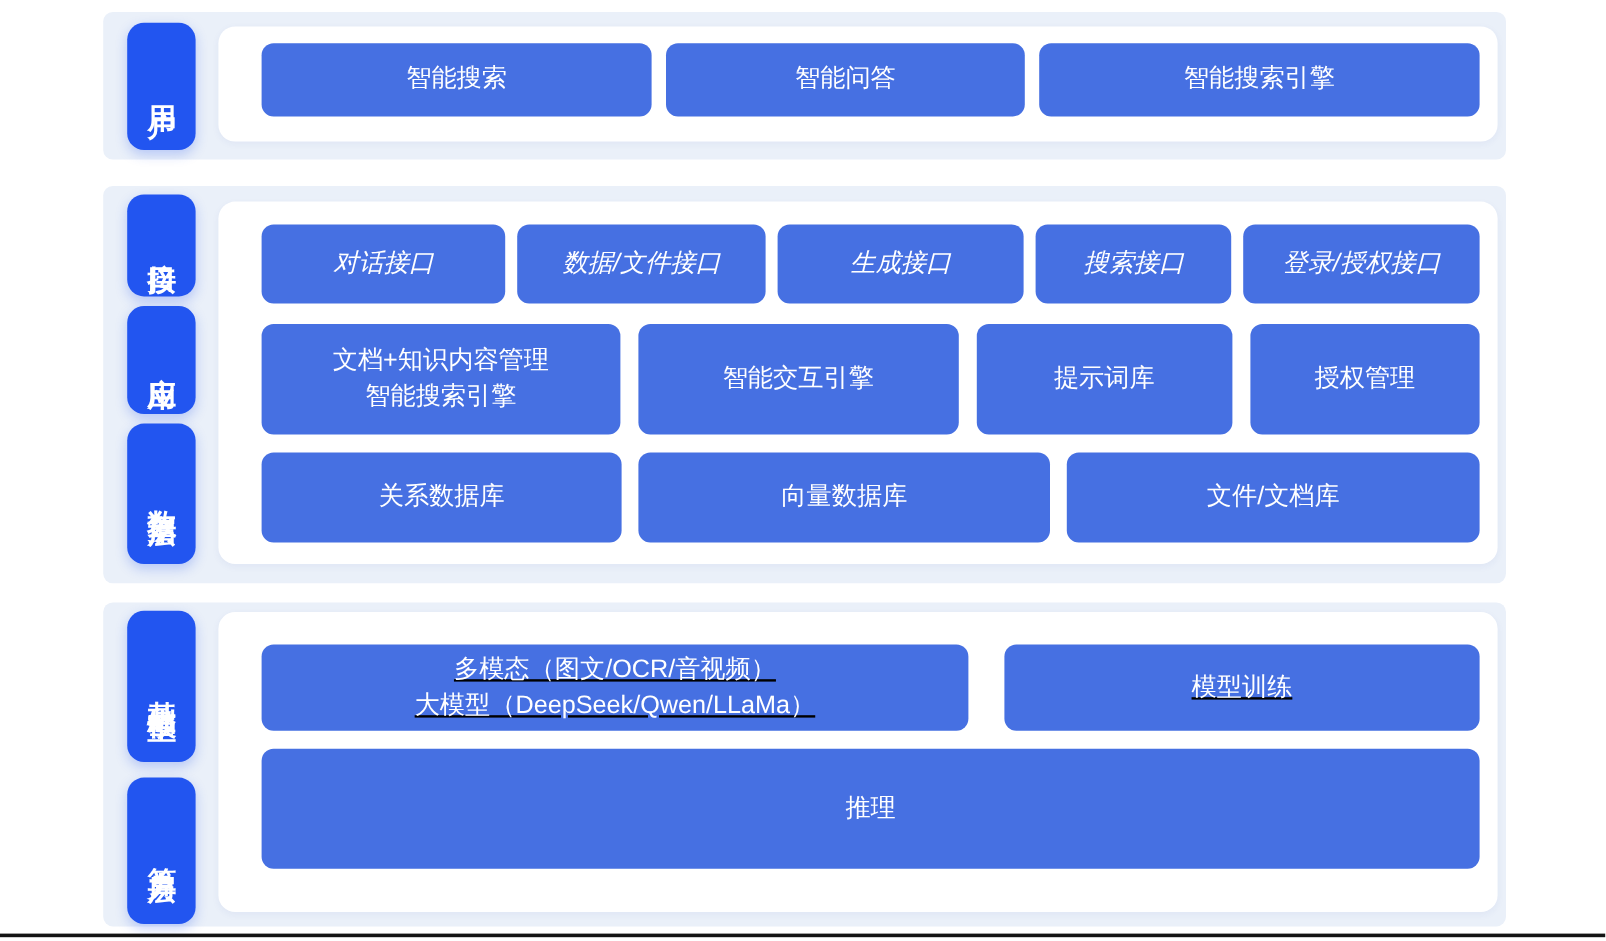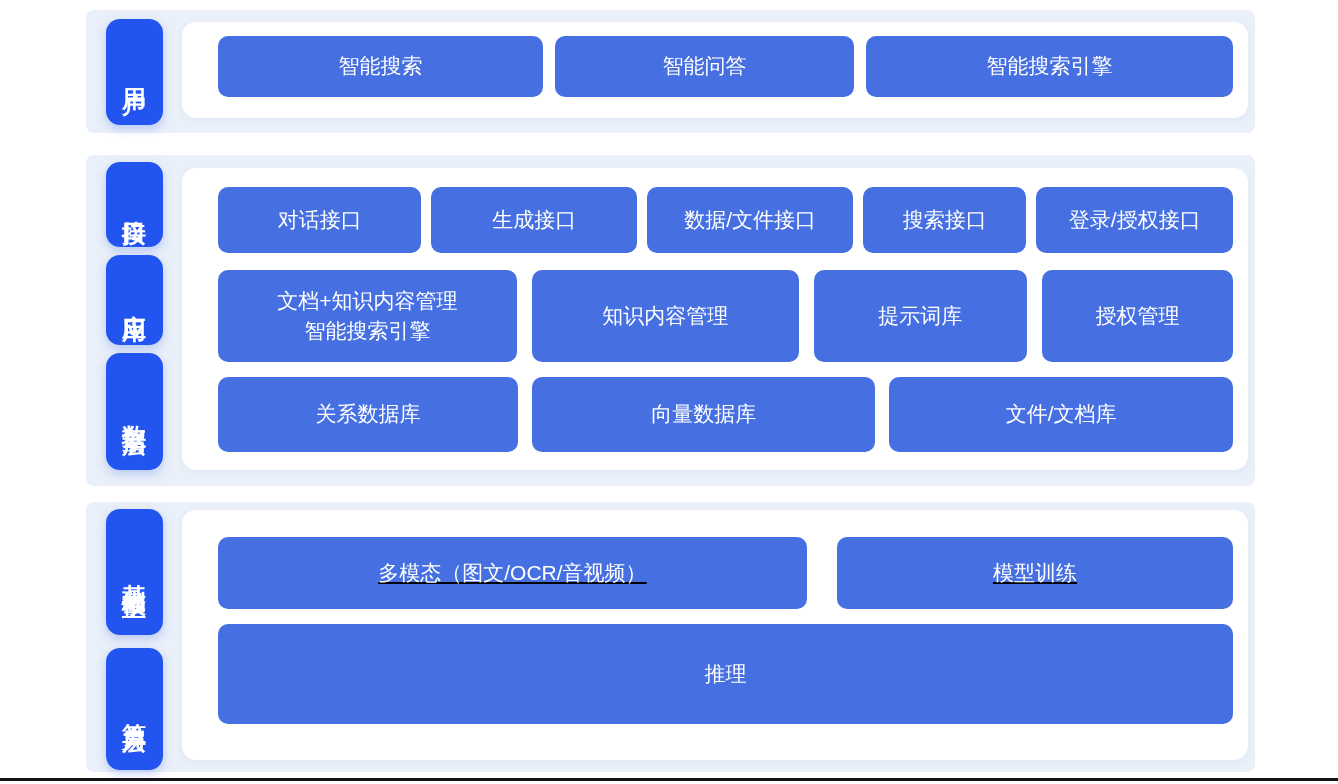--- a/index.html
+++ b/index.html
@@ -31,21 +31,21 @@
   .h106 { height:106px; } .h85 { height:85px; } .h90 { height:90px; }
   .h117 { height:117px; } .h126 { height:126px; } .h122 { height:122px; }
 
   .card { flex:1; background:#ffffff; border-radius:14px; box-shadow:0 2px 6px rgba(30,60,150,0.05); }
   .band-user   .card { margin:12px 7px 15px 0; padding:14px 15px 0 36px; }
   .band-middle .card { margin:13px 7px 16px 0; padding:19px 15px 0 36px; }
   .band-bottom .card { margin:8px 7px 12px 0;  padding:27px 15px 0 36px; }
 
   .row { display:flex; }
   .row-user       { gap:12px; height:61px; }
-  .row-interface  { gap:10px; height:66px; }
+  .row-interface  { gap:10px; height:66px;font-style:italic; }
   .row-app        { gap:15px; height:92px;  margin-top:17px; }
   .row-data       { gap:14px; height:75px;  margin-top:15px; }
   .row-model      { gap:30px; height:72px;text-decoration:underline; }
   .row-compute    { gap:17px; height:100px; margin-top:15px; }
 
   .block {
     background:#4670e2; border-radius:10px; color:#ffffff;
     display:flex; flex-direction:column; align-items:center; justify-content:center;
     font-size:21px; font-weight:500; text-align:center; line-height:1.45;
   }
@@ -73,51 +73,52 @@
 
   <section class="band band-middle">
     <div class="label-col">
       <div class="layer-label h85">接口</div>
       <div class="layer-label h90">应用</div>
       <div class="layer-label h117">数据层</div>
     </div>
     <div class="card">
       <div class="row row-interface">
         <div class="block" style="flex:207 0 0">对话接口</div>
+        <div class="block" style="flex:210 0 0">数据/文件接口</div>
         <div class="block" style="flex:209 0 0">生成接口</div>
-        <div class="block" style="flex:210 0 0">数据/文件接口</div>
         <div class="block" style="flex:166 0 0">搜索接口</div>
         <div class="block" style="flex:200 0 0">登录/授权接口</div>
       </div>
       <div class="row row-app">
         <div class="block" style="flex:300 0 0">
           <span>文档+知识内容管理</span>
           <span>智能搜索引擎</span>
         </div>
-        <div class="block" style="flex:268 0 0">知识内容管理</div>
+        <div class="block" style="flex:268 0 0">智能交互引擎</div>
         <div class="block" style="flex:214 0 0">提示词库</div>
         <div class="block" style="flex:192 0 0">授权管理</div>
       </div>
       <div class="row row-data">
         <div class="block" style="flex:302 0 0">关系数据库</div>
         <div class="block" style="flex:345 0 0">向量数据库</div>
         <div class="block" style="flex:346 0 0">文件/文档库</div>
       </div>
     </div>
   </section>
 
   <section class="band band-bottom">
     <div class="label-col">
       <div class="layer-label h126">基础模型</div>
       <div class="layer-label h122">算力层</div>
     </div>
     <div class="card">
       <div class="row row-model">
         <div class="block" style="flex:394 0 0">
           <span>多模态（图文/OCR/音视频）</span>
+          <span>大模型（DeepSeek/Qwen/LLaMa）</span>
         </div>
         <div class="block" style="flex:265 0 0">模型训练</div>
       </div>
       <div class="row row-compute">
         <div class="block" style="flex:538 0 0">推理</div>
       </div>
     </div>
   </section>
 
   <div class="bottom-line"></div>

